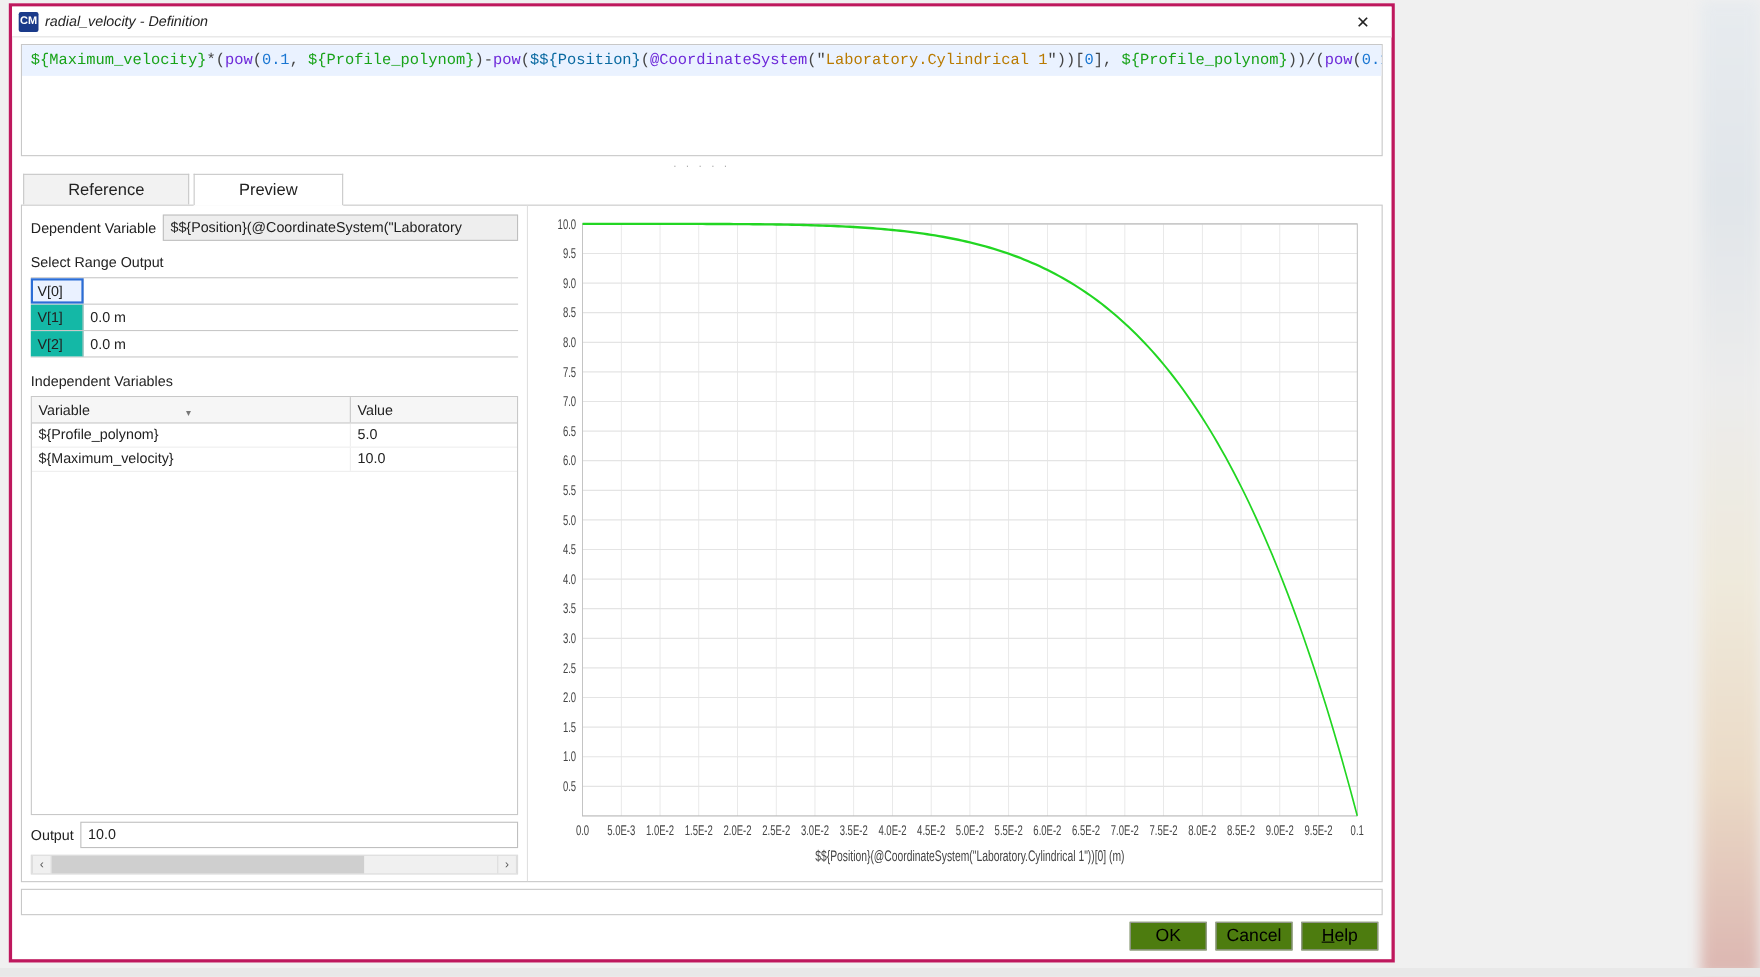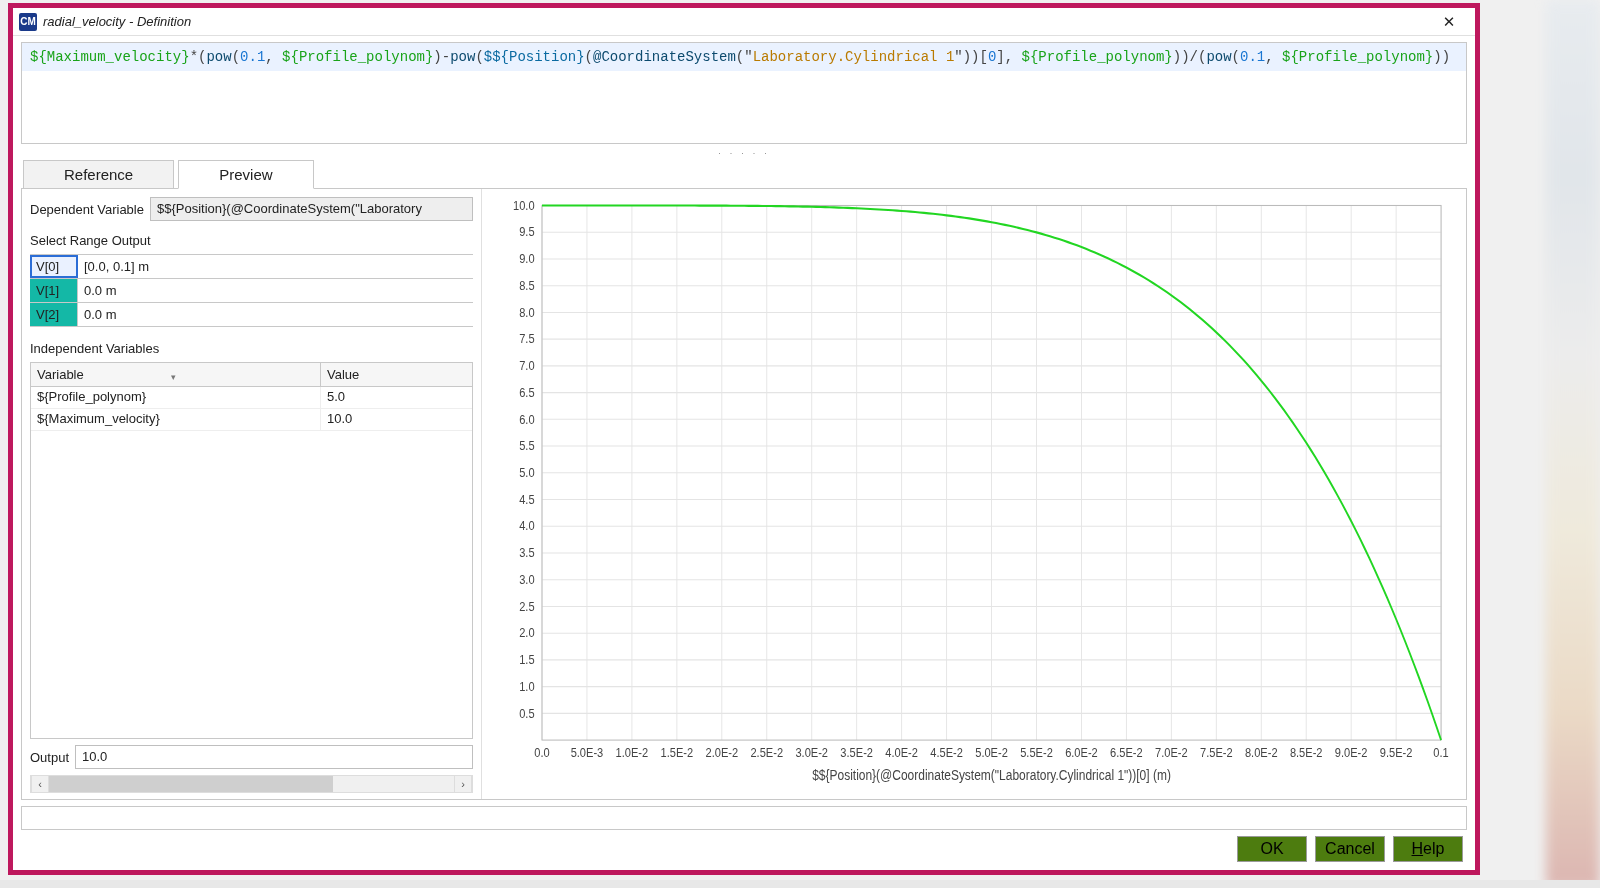--- a/index.html
+++ b/index.html
@@ -8,23 +8,23 @@
     width: 1600px; height: 888px;
     font-family: "Segoe UI", Tahoma, Arial, sans-serif;
     font-size: 13px;
     background: #f0f0f0;
     color: #222;
     overflow: hidden;
   }
   .window {
     position: absolute;
     left: 8px; top: 3px;
-    width: 1472px; height: 872px;
-    background: #fff;
-    border: 5px solid #be185d;
+    width: 1260px; height: 872px;
+    background: #fff;
+    border: 3px solid #be185d;
     display: flex;
     flex-direction: column;
   }
   .titlebar {
     height: 28px;
     display: flex;
     align-items: center;
     padding: 0 6px;
     background: #fff;
     border-bottom: 1px solid #e0e0e0;
@@ -56,21 +56,21 @@
   }
   .expr-line {
     padding: 6px 8px;
     font-family: Consolas, "Courier New", monospace;
     font-size: 14px;
     white-space: nowrap;
     background: #eaf2ff;
   }
   .tk-var   { color: #19a319; font-weight: 500; }
   .tk-field { color: #0a6aa1; }
-  .tk-func  { color: #0c4a6e; }
+  .tk-func  { color: #6d28d9; }
   .tk-str   { color: #b97a00; }
   .tk-num   { color: #1976d2; }
   .tk-op    { color: #444; }
   .dots-sep {
     text-align: center;
     color: #888;
     letter-spacing: 3px;
     font-size: 9px;
     height: 12px;
   }
@@ -304,21 +304,20 @@
       <div class="dep-row">
         <label>Dependent Variable</label>
         <div class="depval">$${Position}(@CoordinateSystem("Laboratory</div>
       </div>
 
       <div class="sri-label">Select Range Output</div>
 
       <div class="range-table" id="range-table">
           <div class="rrow selected">
             <div class="rkey">V[0]</div>
-            <div class="rval">[0.0, 0.1] m</div>
           </div>
           <div class="rrow">
             <div class="rkey">V[1]</div>
             <div class="rval">0.0 m</div>
           </div>
           <div class="rrow">
             <div class="rkey">V[2]</div>
             <div class="rval">0.0 m</div>
           </div>
         </div>

